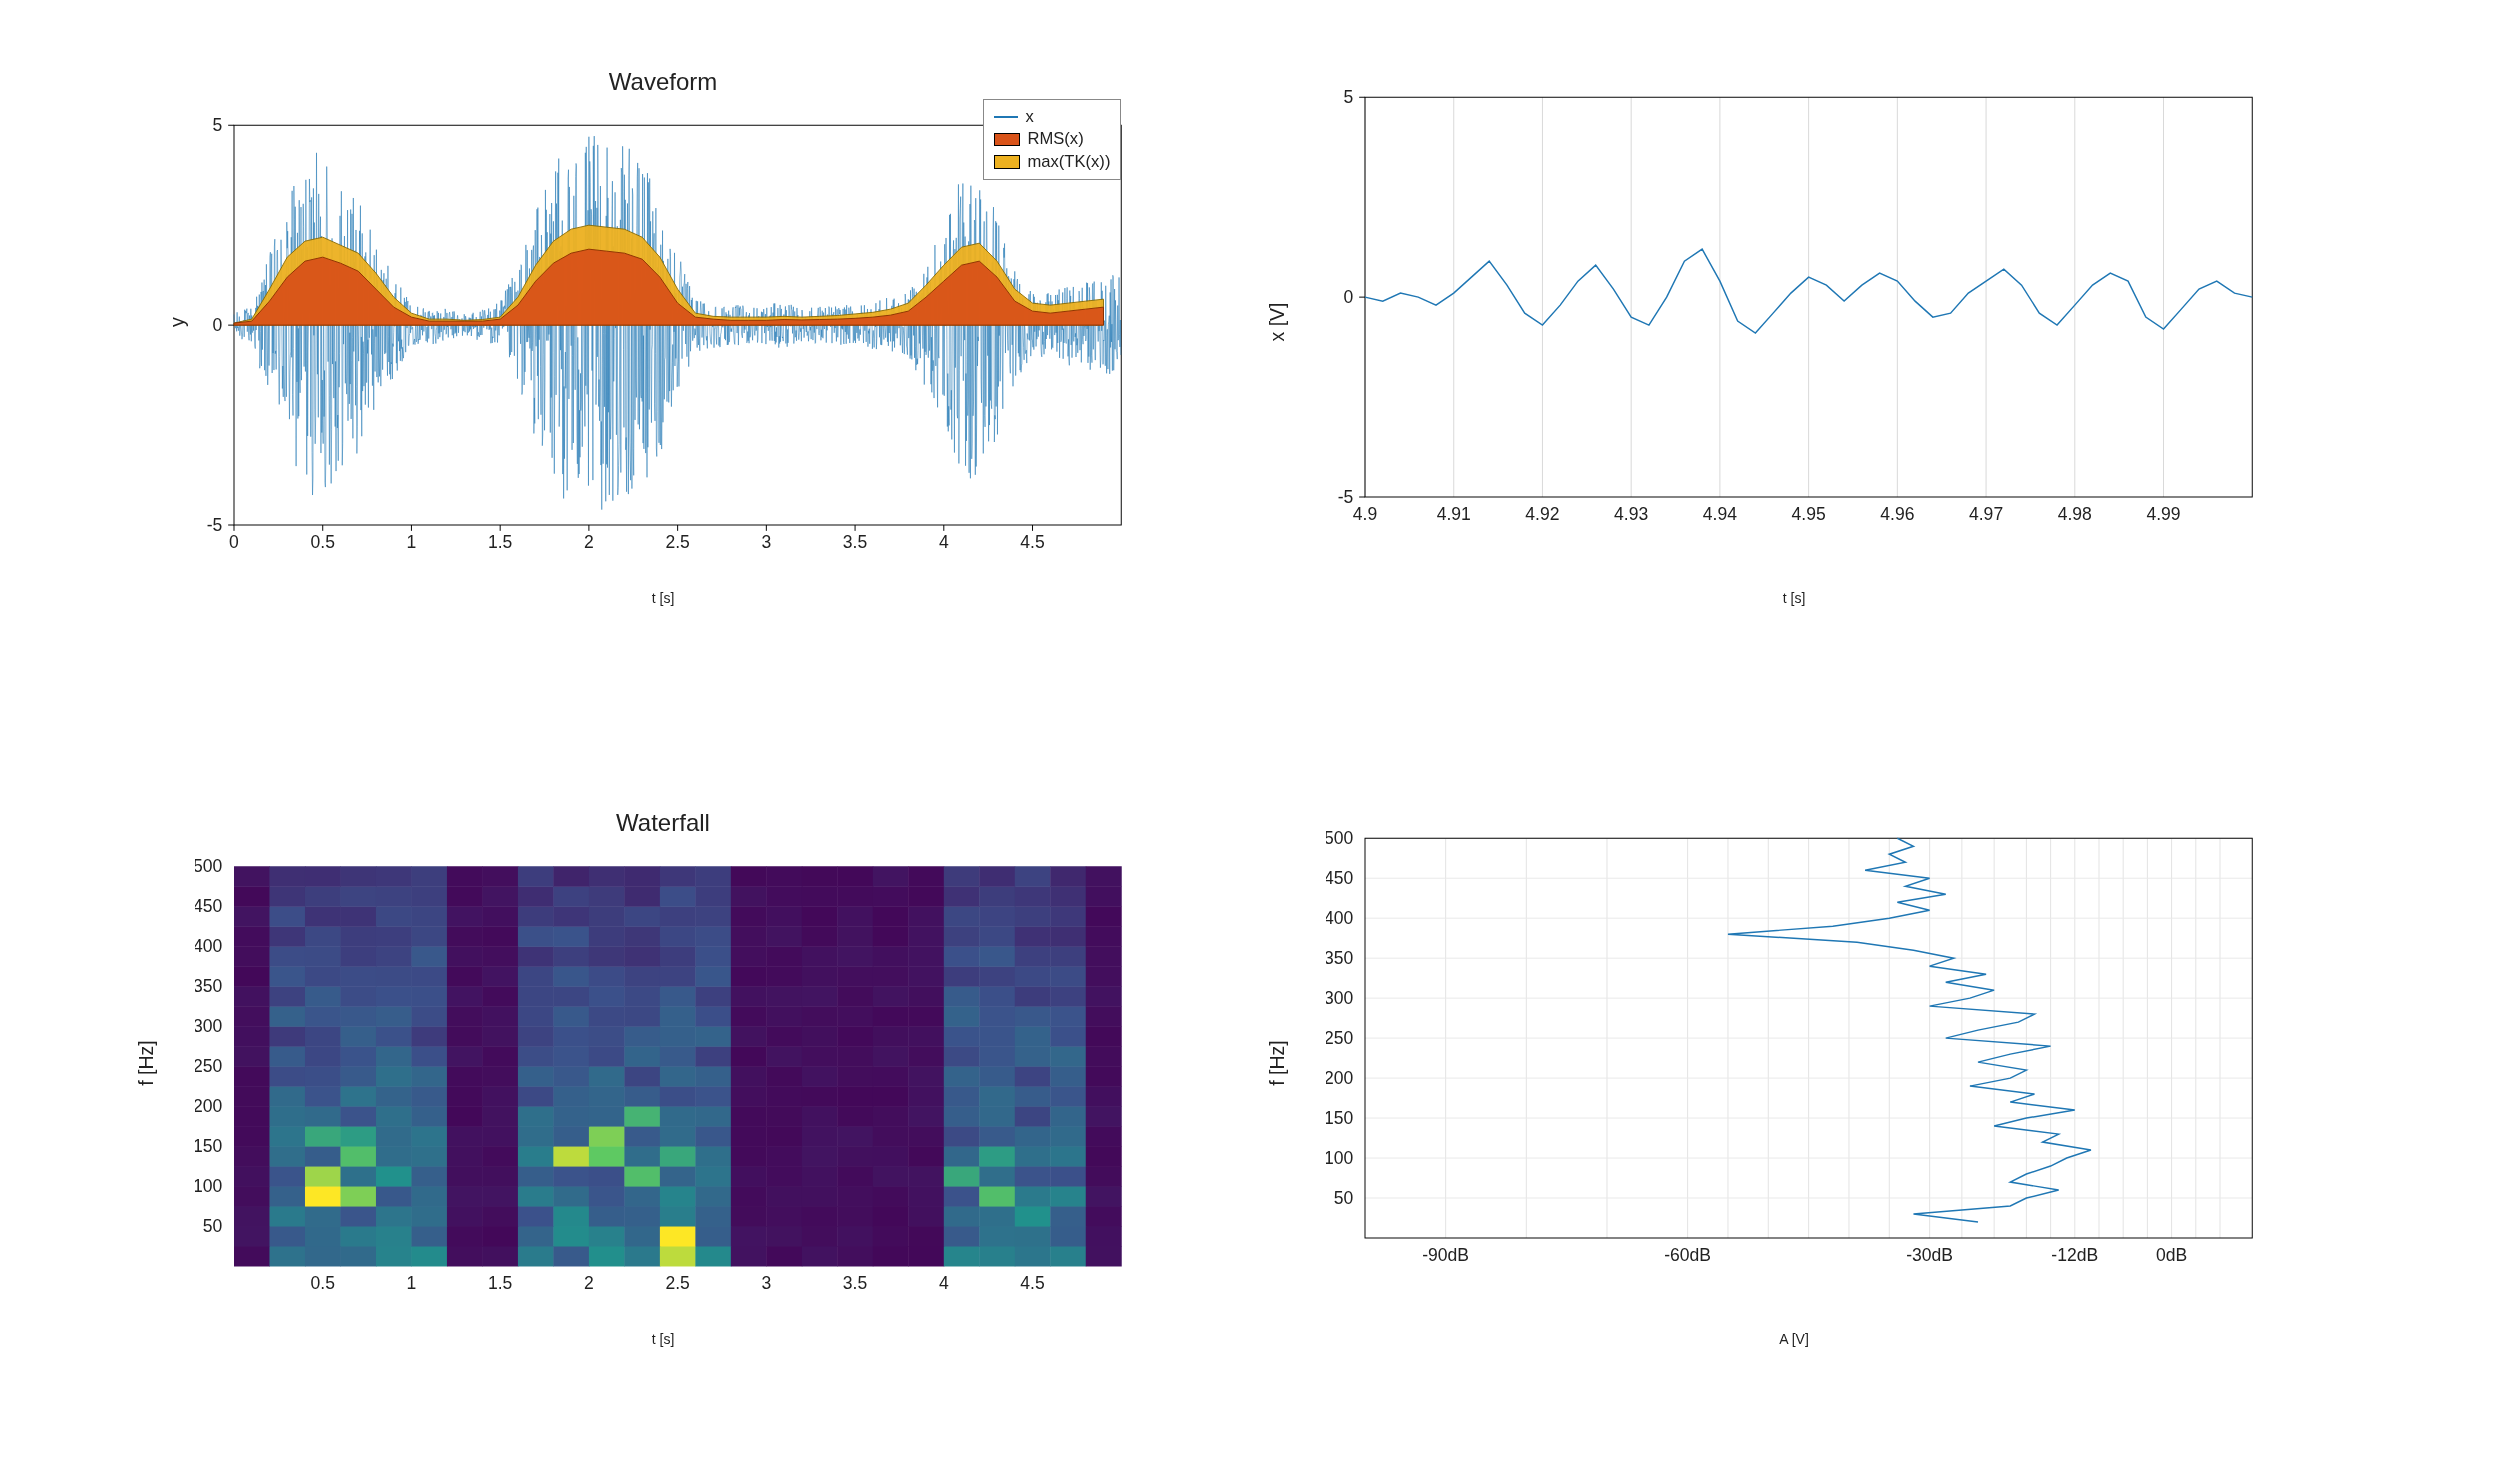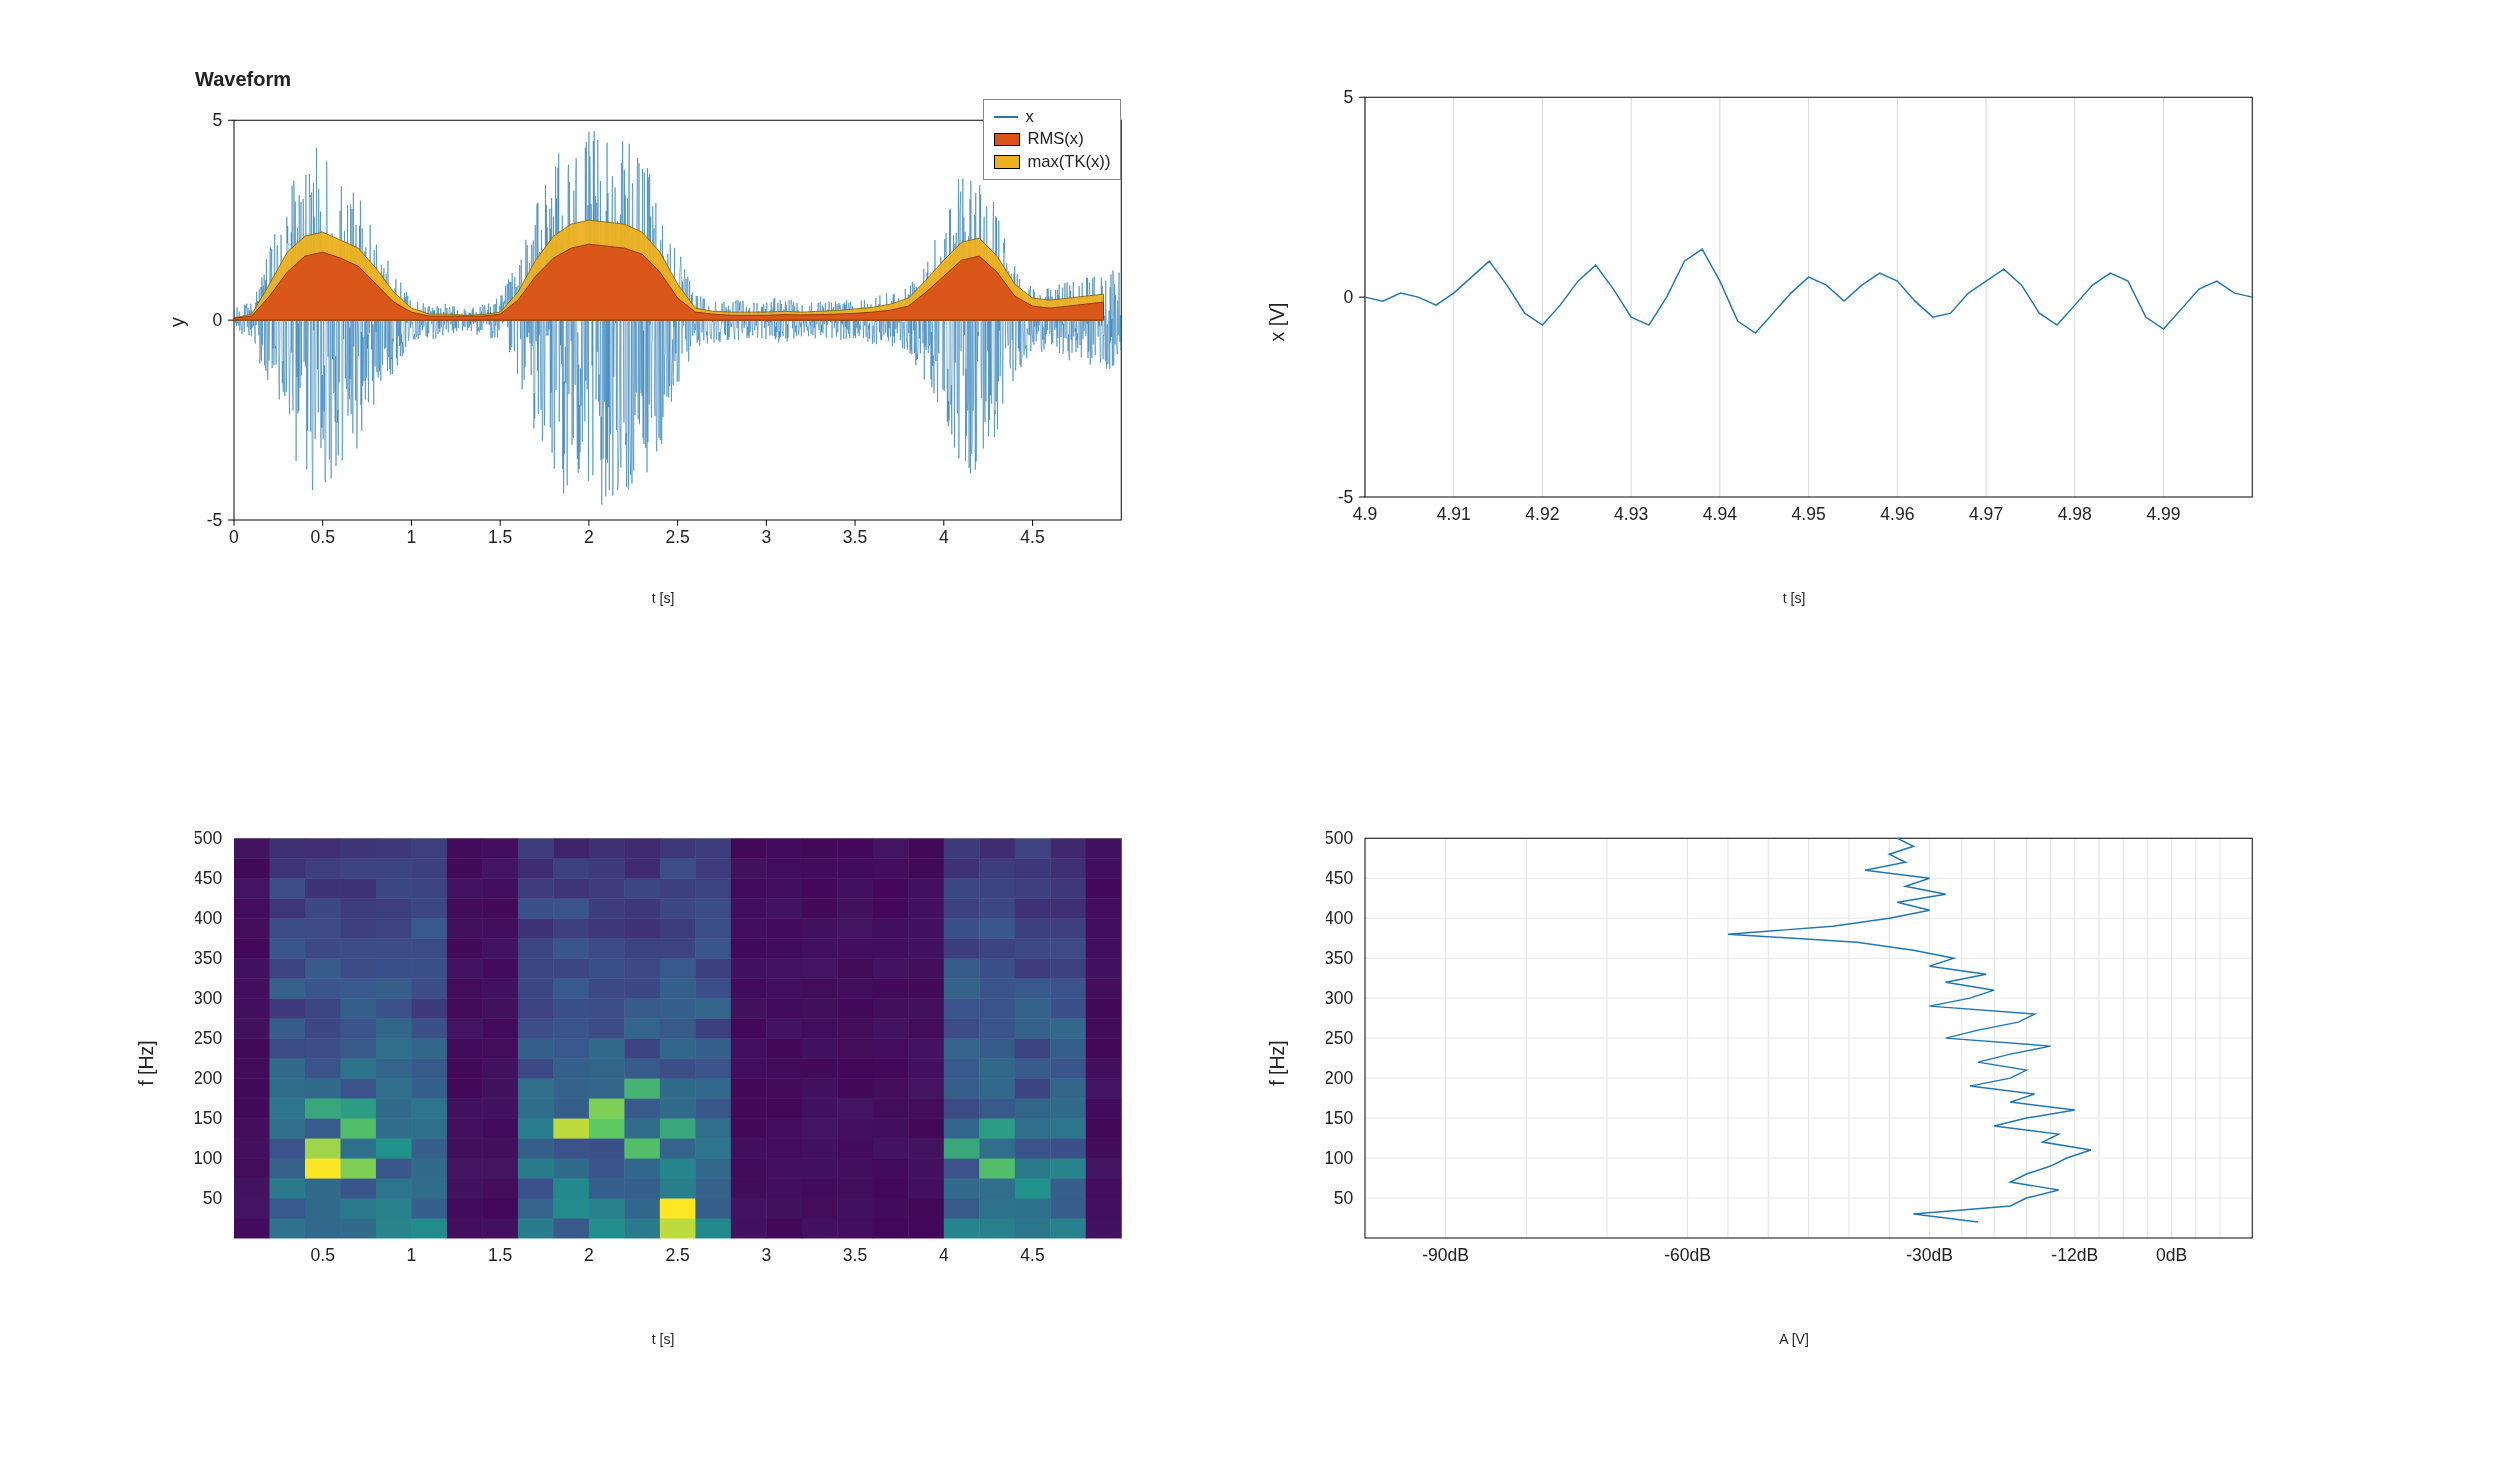--- a/index.html
+++ b/index.html
@@ -1,18 +1,18 @@
 <!DOCTYPE html>
 <html><head>
 <meta charset="utf-8">
 <style>
 html,body{margin:0;padding:0;width:2497px;height:1482px;background:#fff;font-family:Arial,Helvetica,sans-serif;color:#222}
 .fig{position:relative;width:2497px;height:1482px}
 .panel{position:absolute}
-.title{font-weight:bold;text-align:left;font-size:20px}
+.title{font-weight:normal;text-align:center;font-size:24px}
 .ylabel{position:absolute;left:-49px;top:50%;transform:translate(-50%,-50%) rotate(-90deg);font-size:19.5px;white-space:nowrap}
 .xlabel{position:absolute;left:50%;transform:translateX(-50%);font-size:14px}
 .legend{position:absolute;background:#fff;border:1px solid #888;padding:5.9px 9.8px;font-size:16.6px}
 .legend-row{display:flex;align-items:center;gap:7.8px;line-height:1.35}
 .swatch-line{width:23.4px;height:0;border-top:2px solid #1f77b4}
 .swatch-box{width:23.4px;height:11.7px;border:1px solid #000}
 </style>
 </head>
 <body>
 <div class="fig">
@@ -98,20 +98,21 @@
         <line x1="34" y1="235" x2="40" y2="235" stroke="#000"></line>
         <text x="28" y="241" text-anchor="end" font-size="18" fill="#222">0</text>
         <line x1="34" y1="30" x2="40" y2="30" stroke="#000"></line>
         <text x="28" y="36" text-anchor="end" font-size="18" fill="#222">5</text>
         <path d="M40 235L58.199999999998056 239.1L76.39999999999611 230.9L94.59999999999418 235L112.80000000000032 243.20000000000002L130.9999999999984 230.9L149.19999999999646 214.49999999999997L167.39999999999452 198.09999999999997L185.60000000000065 222.7L203.7999999999987 251.4L221.9999999999968 263.7L240.19999999999482 243.20000000000002L258.400000000001 218.6L276.59999999999906 202.20000000000002L294.7999999999971 226.79999999999998L312.99999999999517 255.5L331.2000000000013 263.7L349.39999999999935 235L367.5999999999974 198.09999999999997L385.79999999999546 185.8L404.00000000000165 218.6L422.1999999999997 259.59999999999997L440.3999999999977 271.9L458.59999999999576 251.4L476.80000000000194 230.9L495 214.49999999999997L513.1999999999981 222.7L531.3999999999961 239.1L549.6000000000023 222.7L567.8000000000004 210.40000000000003L585.9999999999984 218.6L604.1999999999964 239.1L622.4000000000026 255.5L640.6000000000006 251.4L658.7999999999987 230.9L676.9999999999967 218.6L695.2000000000029 206.29999999999998L713.400000000001 222.7L731.599999999999 251.4L749.7999999999971 263.7L768.0000000000033 243.20000000000002L786.2000000000013 222.7L804.3999999999994 210.40000000000003L822.5999999999974 218.6L840.8000000000036 255.5L859.0000000000016 267.79999999999995L877.1999999999996 247.29999999999998L895.3999999999977 226.79999999999998L913.6000000000039 218.6L931.8000000000019 230.9L950 235" fill="none" stroke="#1f77b4" stroke-width="1.5"></path>
       </svg>
   <div class="xlabel" style="bottom:-31px">t [s]</div>
 </div>
 
 <div class="panel" style="left:195px;top:809px;width:936px;height:507px">
+  <div class="title">Waterfall</div>
   <div class="ylabel">f [Hz]</div>
   <svg id="svg-waterfall" width="936" height="468" viewBox="0 0 960 480">
         <rect x="40" y="419.5" width="36.9" height="21" fill="rgb(67,11,91)"></rect>
         <rect x="76.4" y="419.5" width="36.9" height="21" fill="rgb(46,114,140)"></rect>
         <rect x="112.8" y="419.5" width="36.9" height="21" fill="rgb(50,104,139)"></rect>
         <rect x="149.2" y="419.5" width="36.9" height="21" fill="rgb(49,106,139)"></rect>
         <rect x="185.6" y="419.5" width="36.9" height="21" fill="rgb(39,131,140)"></rect>
         <rect x="222" y="419.5" width="36.9" height="21" fill="rgb(35,139,140)"></rect>
         <rect x="258.4" y="419.5" width="36.9" height="21" fill="rgb(67,14,93)"></rect>
         <rect x="294.79999999999995" y="419.5" width="36.9" height="21" fill="rgb(66,16,94)"></rect>

